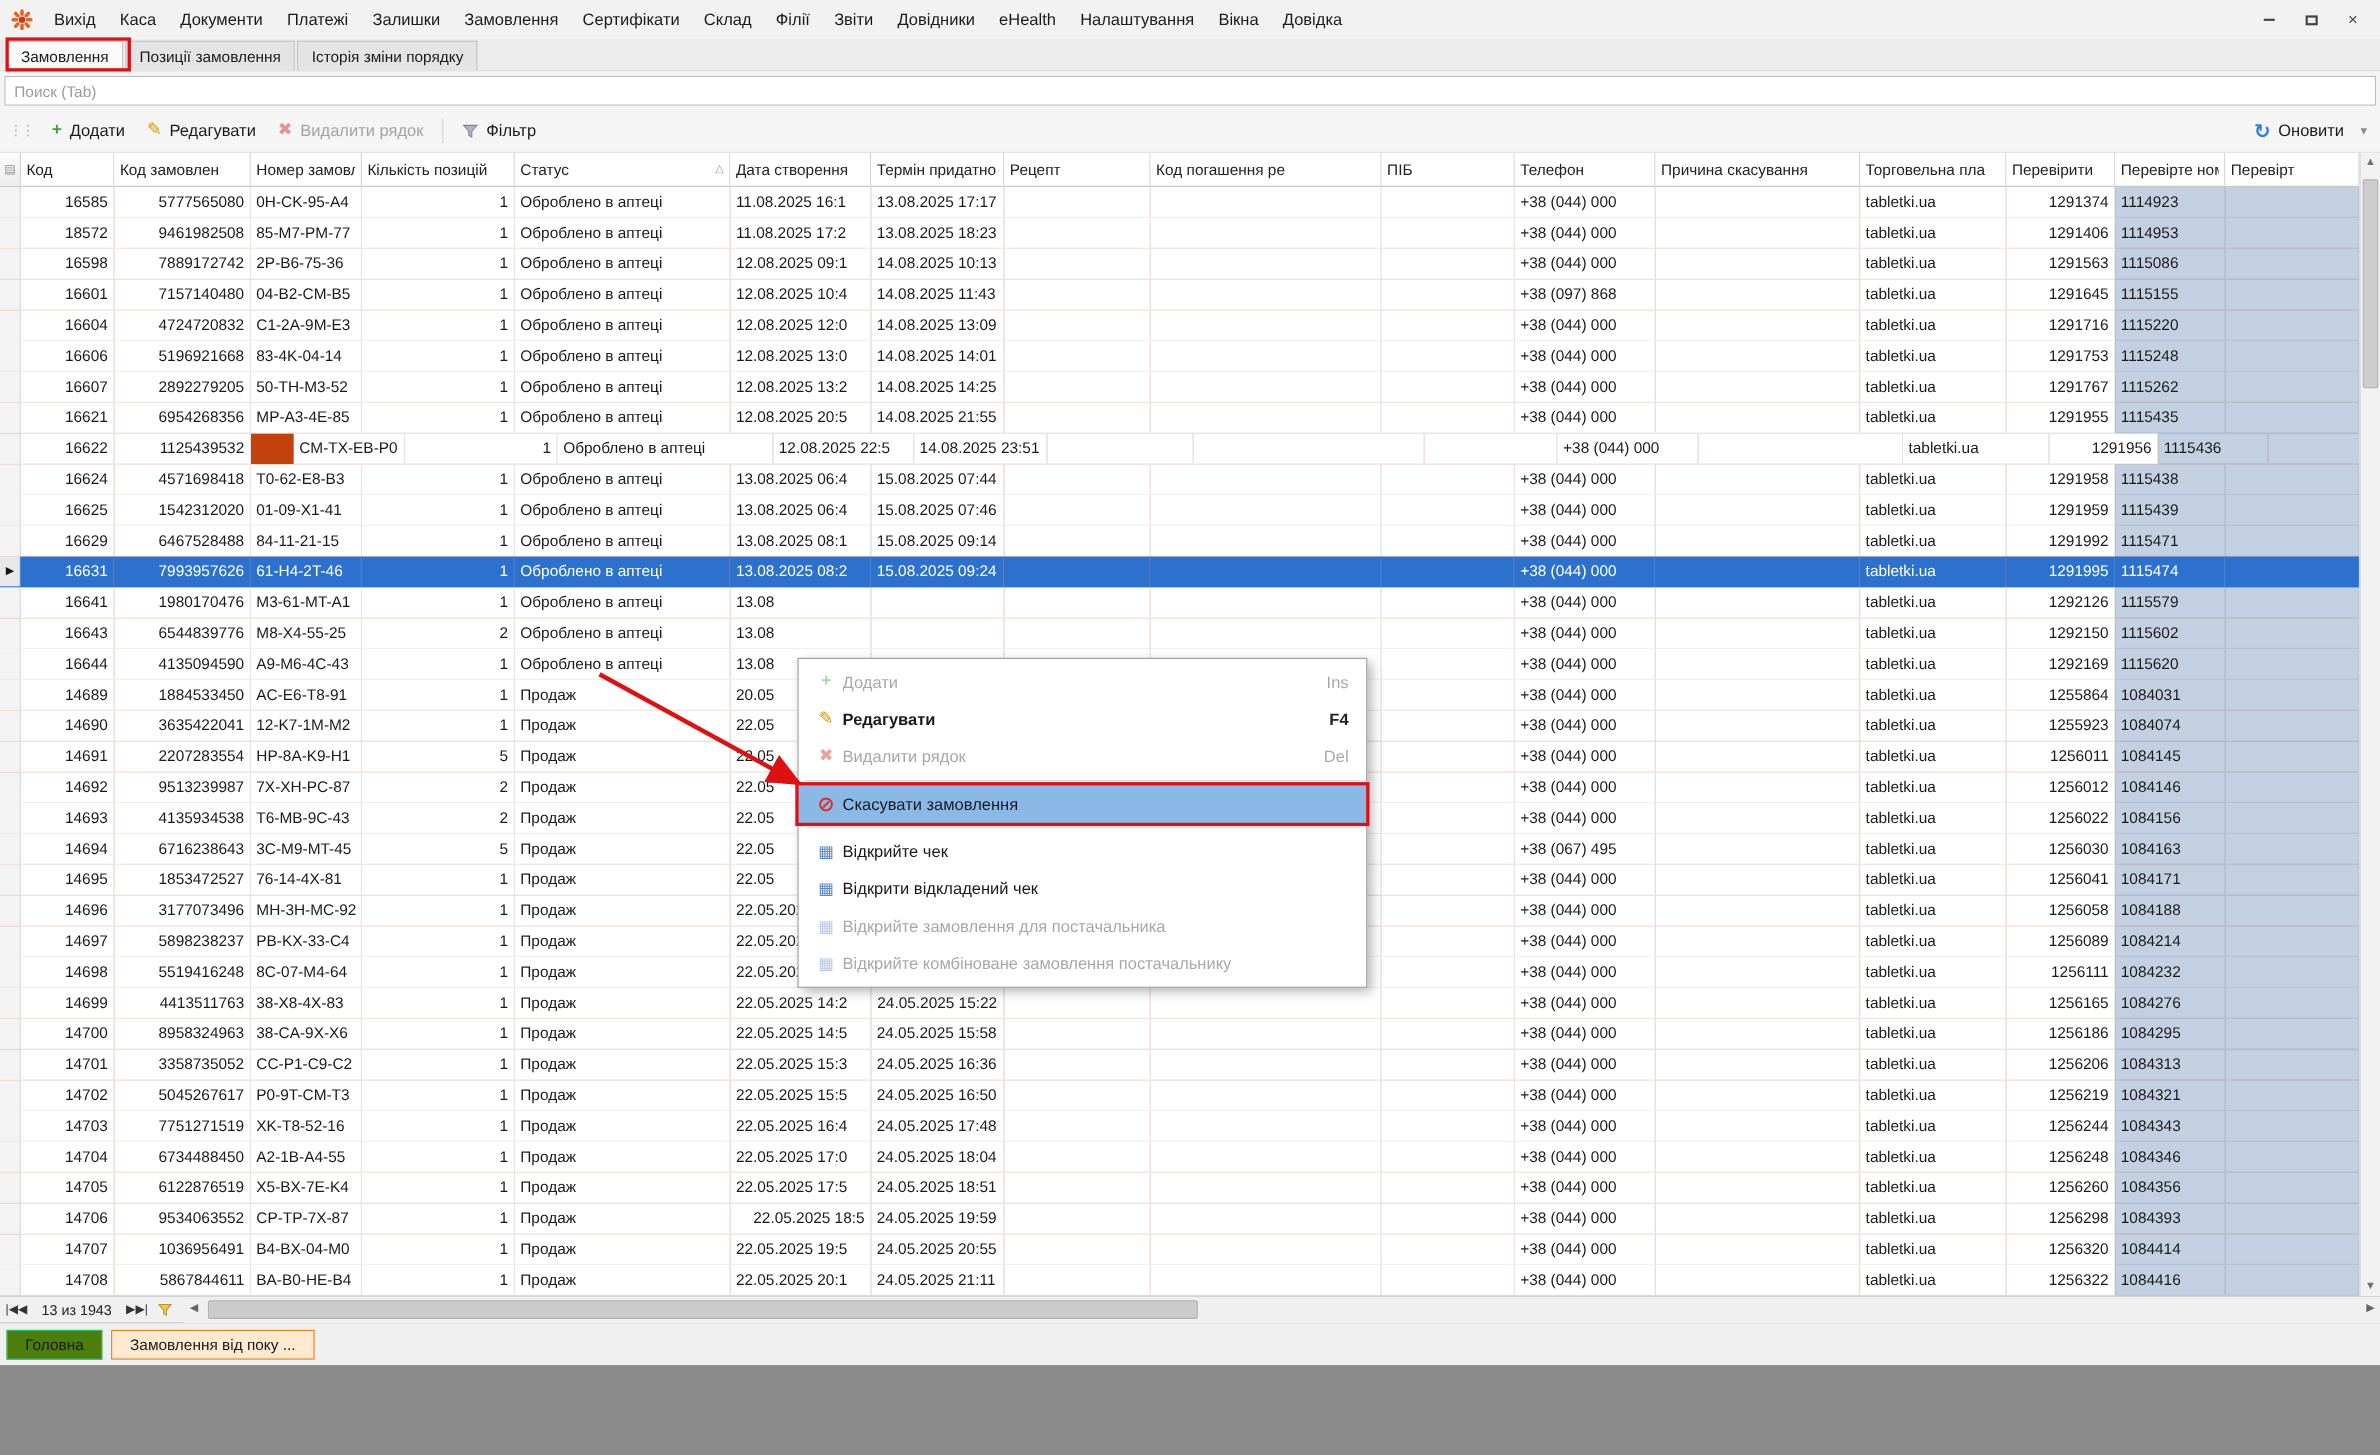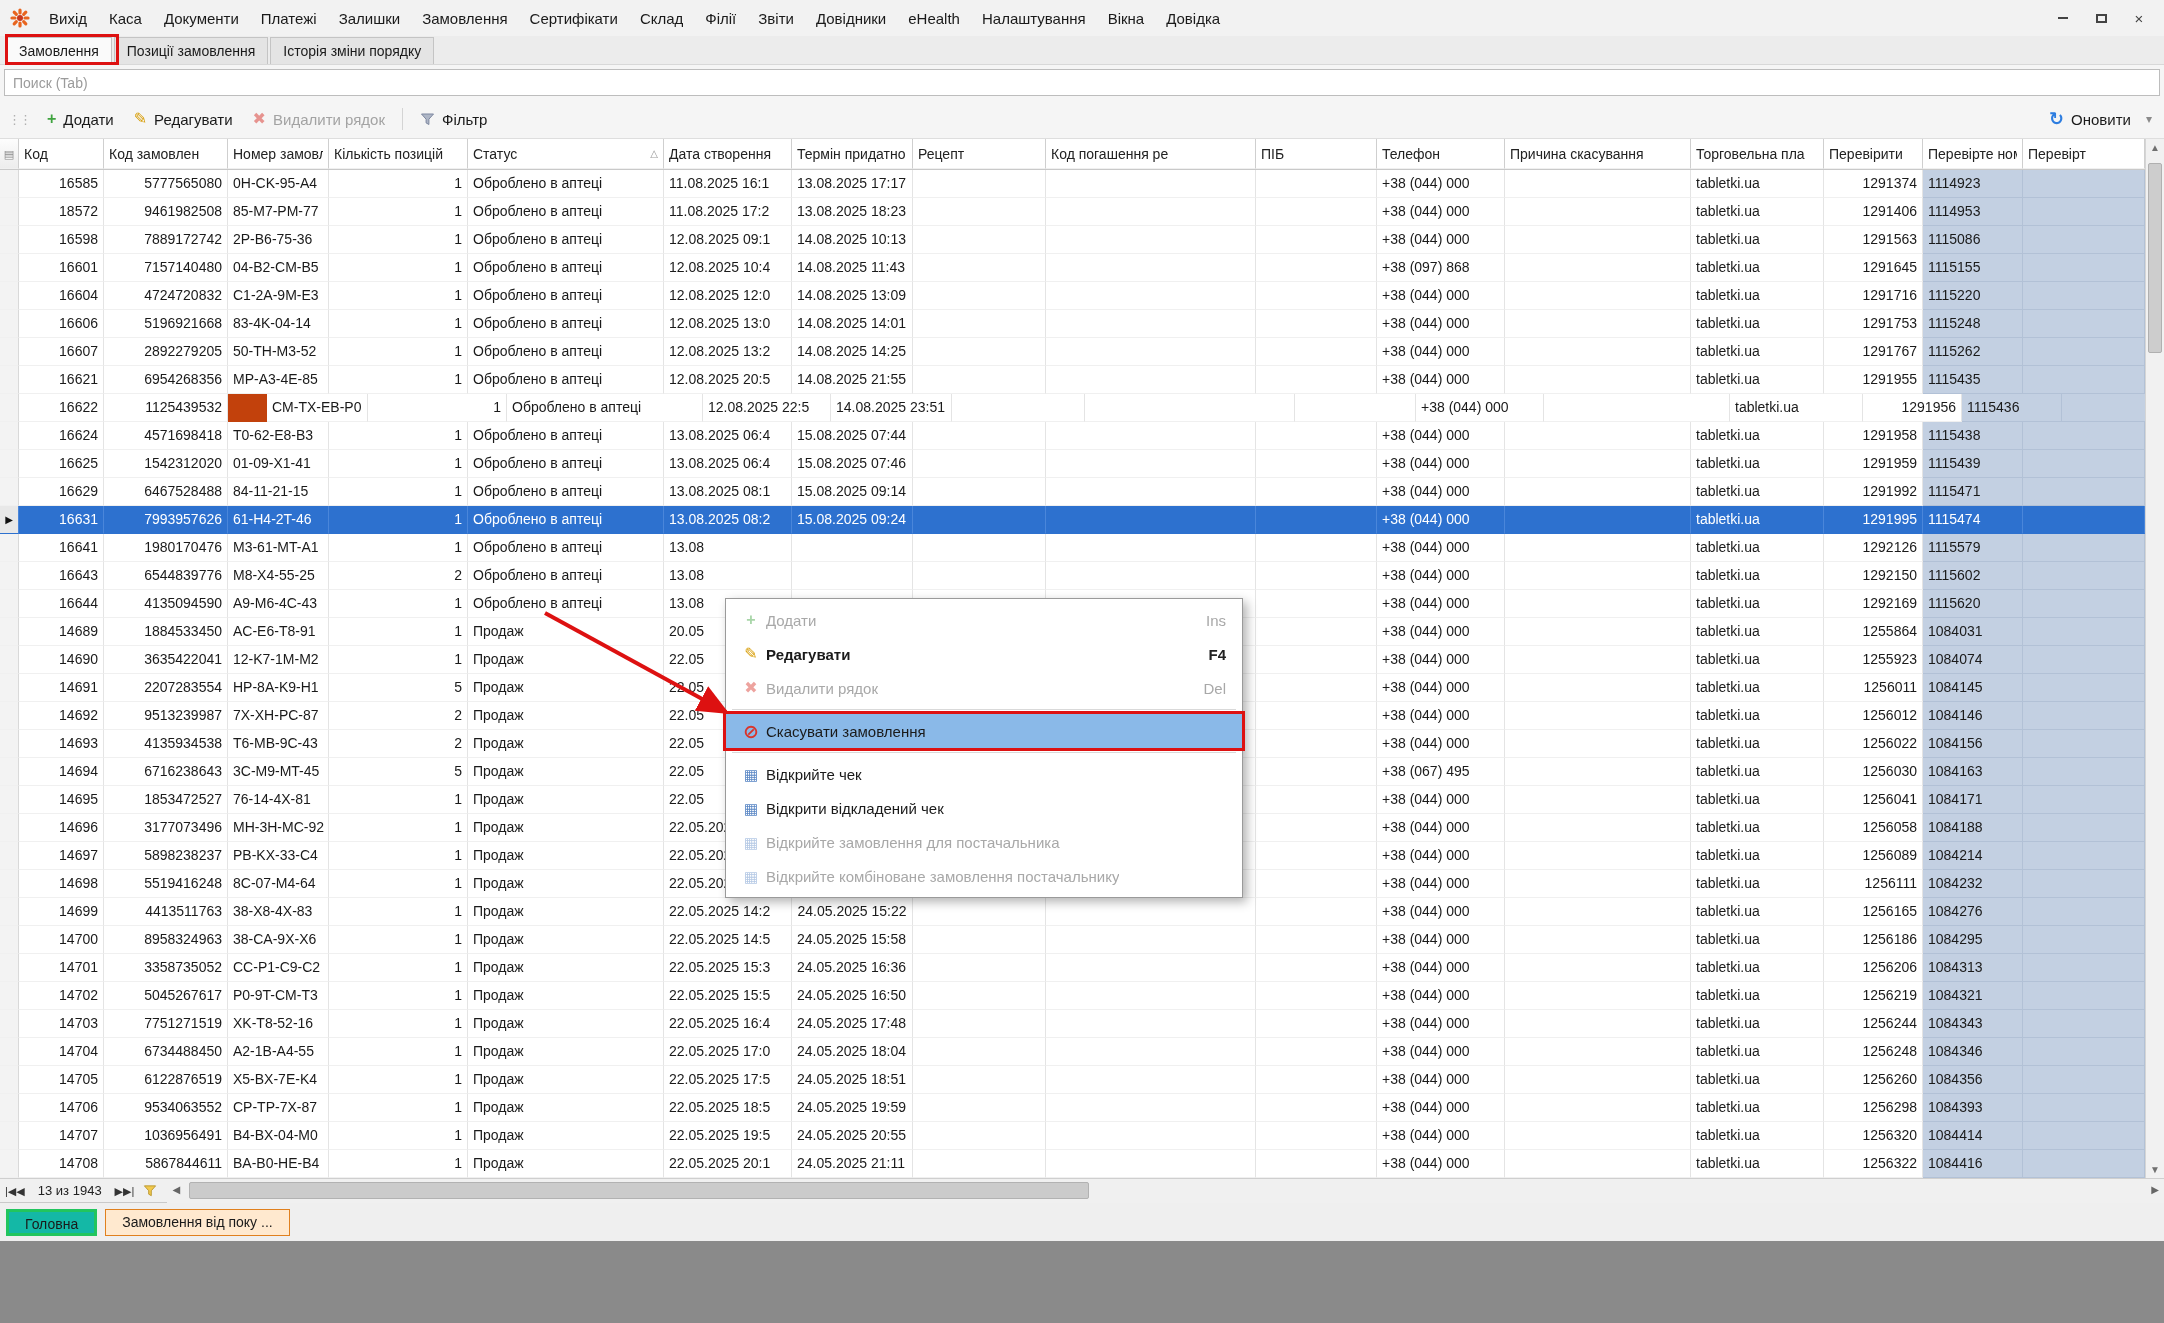--- a/index.html
+++ b/index.html
@@ -73,21 +73,21 @@
   .gfooter{height:24px;background:#f0f0f0;border-top:1px solid #cfcfcf;display:flex;align-items:center;flex:0 0 auto;font-size:12px;color:#444;}
   .navbtn{padding:0 5px;line-height:22px;font-size:11px;color:#333;white-space:nowrap;}
   .navpos{font-size:13px;color:#222;padding:0 8px;white-space:nowrap;}
   .hscroll{flex:1;position:relative;height:24px;margin-left:6px;background:#f0f0f0;}
   .hs-left,.hs-right{position:absolute;top:0;width:18px;height:100%;text-align:center;line-height:22px;font-size:10px;color:#666;}
   .hs-left{left:0;} .hs-right{right:0;}
   .hs-thumb{position:absolute;top:3px;left:22px;width:900px;height:17px;background:#cbcbcb;border:1px solid #b2b2b2;border-radius:2px;}
 
   
   .bottom-tabs{height:39px;background:#efefef;border-top:1px solid #c9c9c9;display:flex;align-items:center;padding:0 6px;gap:8px;flex:0 0 auto;}
-  .btab{height:27px;line-height:25px;padding:0 16px;font-size:14px;background:#14b8a6;border:3px solid #22c55e;white-space:nowrap;}
+  .btab{height:27px;line-height:25px;padding:0 16px;font-size:14px;background:#4d7c0f;border:1px solid #22c55e;white-space:nowrap;}
   .btab.active{background:#ffe9cf;border:1px solid #e0801e;}
   .bottom-strip{flex:1;background:#8a8a8a;}
 
   
   .ctx{position:absolute;left:725px;top:598px;width:518px;background:#ffffff;border:1px solid #9a9a9a;box-shadow:4px 4px 10px rgba(0,0,0,.3);padding:4px 0;z-index:30;font-size:15px;}
   .mitem{height:34px;display:flex;align-items:center;padding:0 16px 0 10px;position:relative;}
   .micon{width:30px;flex:0 0 auto;text-align:center;font-size:16px;line-height:1;}
   .ic-cancel{color:#d9342b;font-weight:bold;font-size:19px;}
   .ic-receipt{color:#5a87c5;font-size:15px;}
   .mlabel{white-space:nowrap;overflow:hidden;}
@@ -876,21 +876,21 @@
             <div class="gcell al shade" style="width: 100px;">1084356</div>
             <div class="gcell al shade" style="width: 122px;"></div>
           </div>
           <div class="grow">
             <div class="gcell ind"></div>
             <div class="gcell ar" style="width: 85px;">14706</div>
             <div class="gcell ar" style="width: 124px;">9534063552</div>
             <div class="gcell al" style="width: 101px;">CP-TP-7X-87</div>
             <div class="gcell ar" style="width: 139px;">1</div>
             <div class="gcell al" style="width: 196px;">Продаж</div>
-            <div class="gcell al" style="width: 128px;">22.05.2025 18:5</div>
+            <div class="gcell al" style="width: 128px; text-align: right;">22.05.2025 18:5</div>
             <div class="gcell al" style="width: 121px;">24.05.2025 19:59</div>
             <div class="gcell al" style="width: 133px;"></div>
             <div class="gcell al" style="width: 210px;"></div>
             <div class="gcell al" style="width: 121px;"></div>
             <div class="gcell al" style="width: 128px;">+38 (044) 000</div>
             <div class="gcell al" style="width: 186px;"></div>
             <div class="gcell al" style="width: 133px;">tabletki.ua</div>
             <div class="gcell ar" style="width: 99px;">1256298</div>
             <div class="gcell al shade" style="width: 100px;">1084393</div>
             <div class="gcell al shade" style="width: 122px;"></div>

